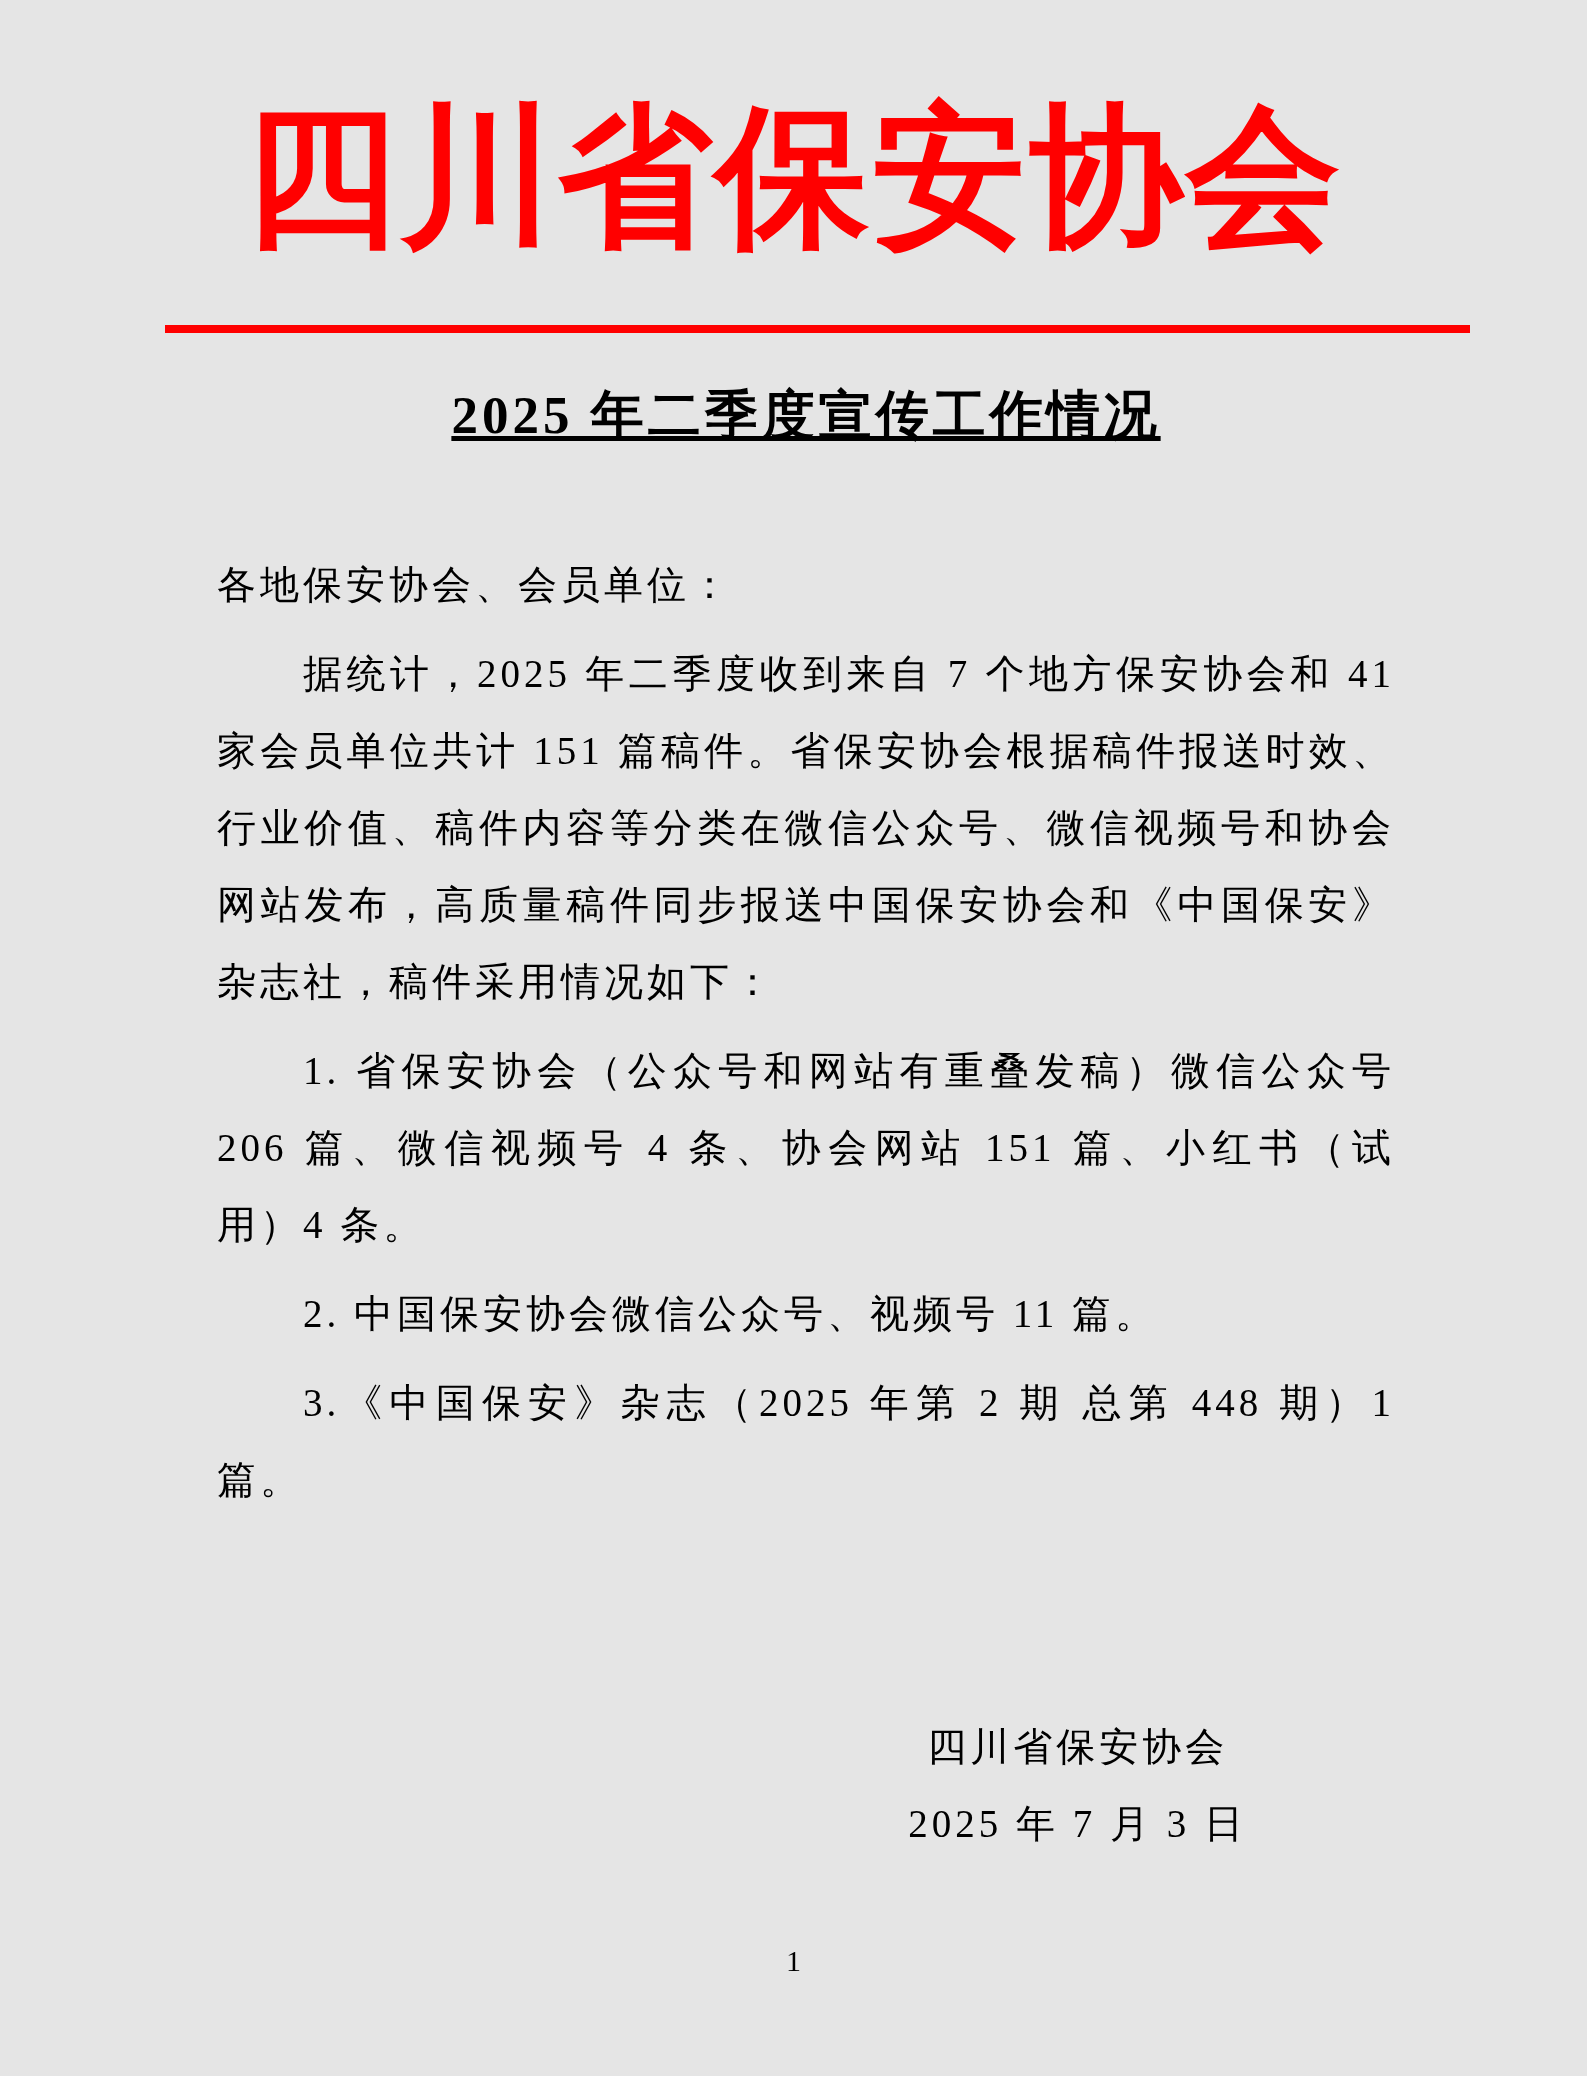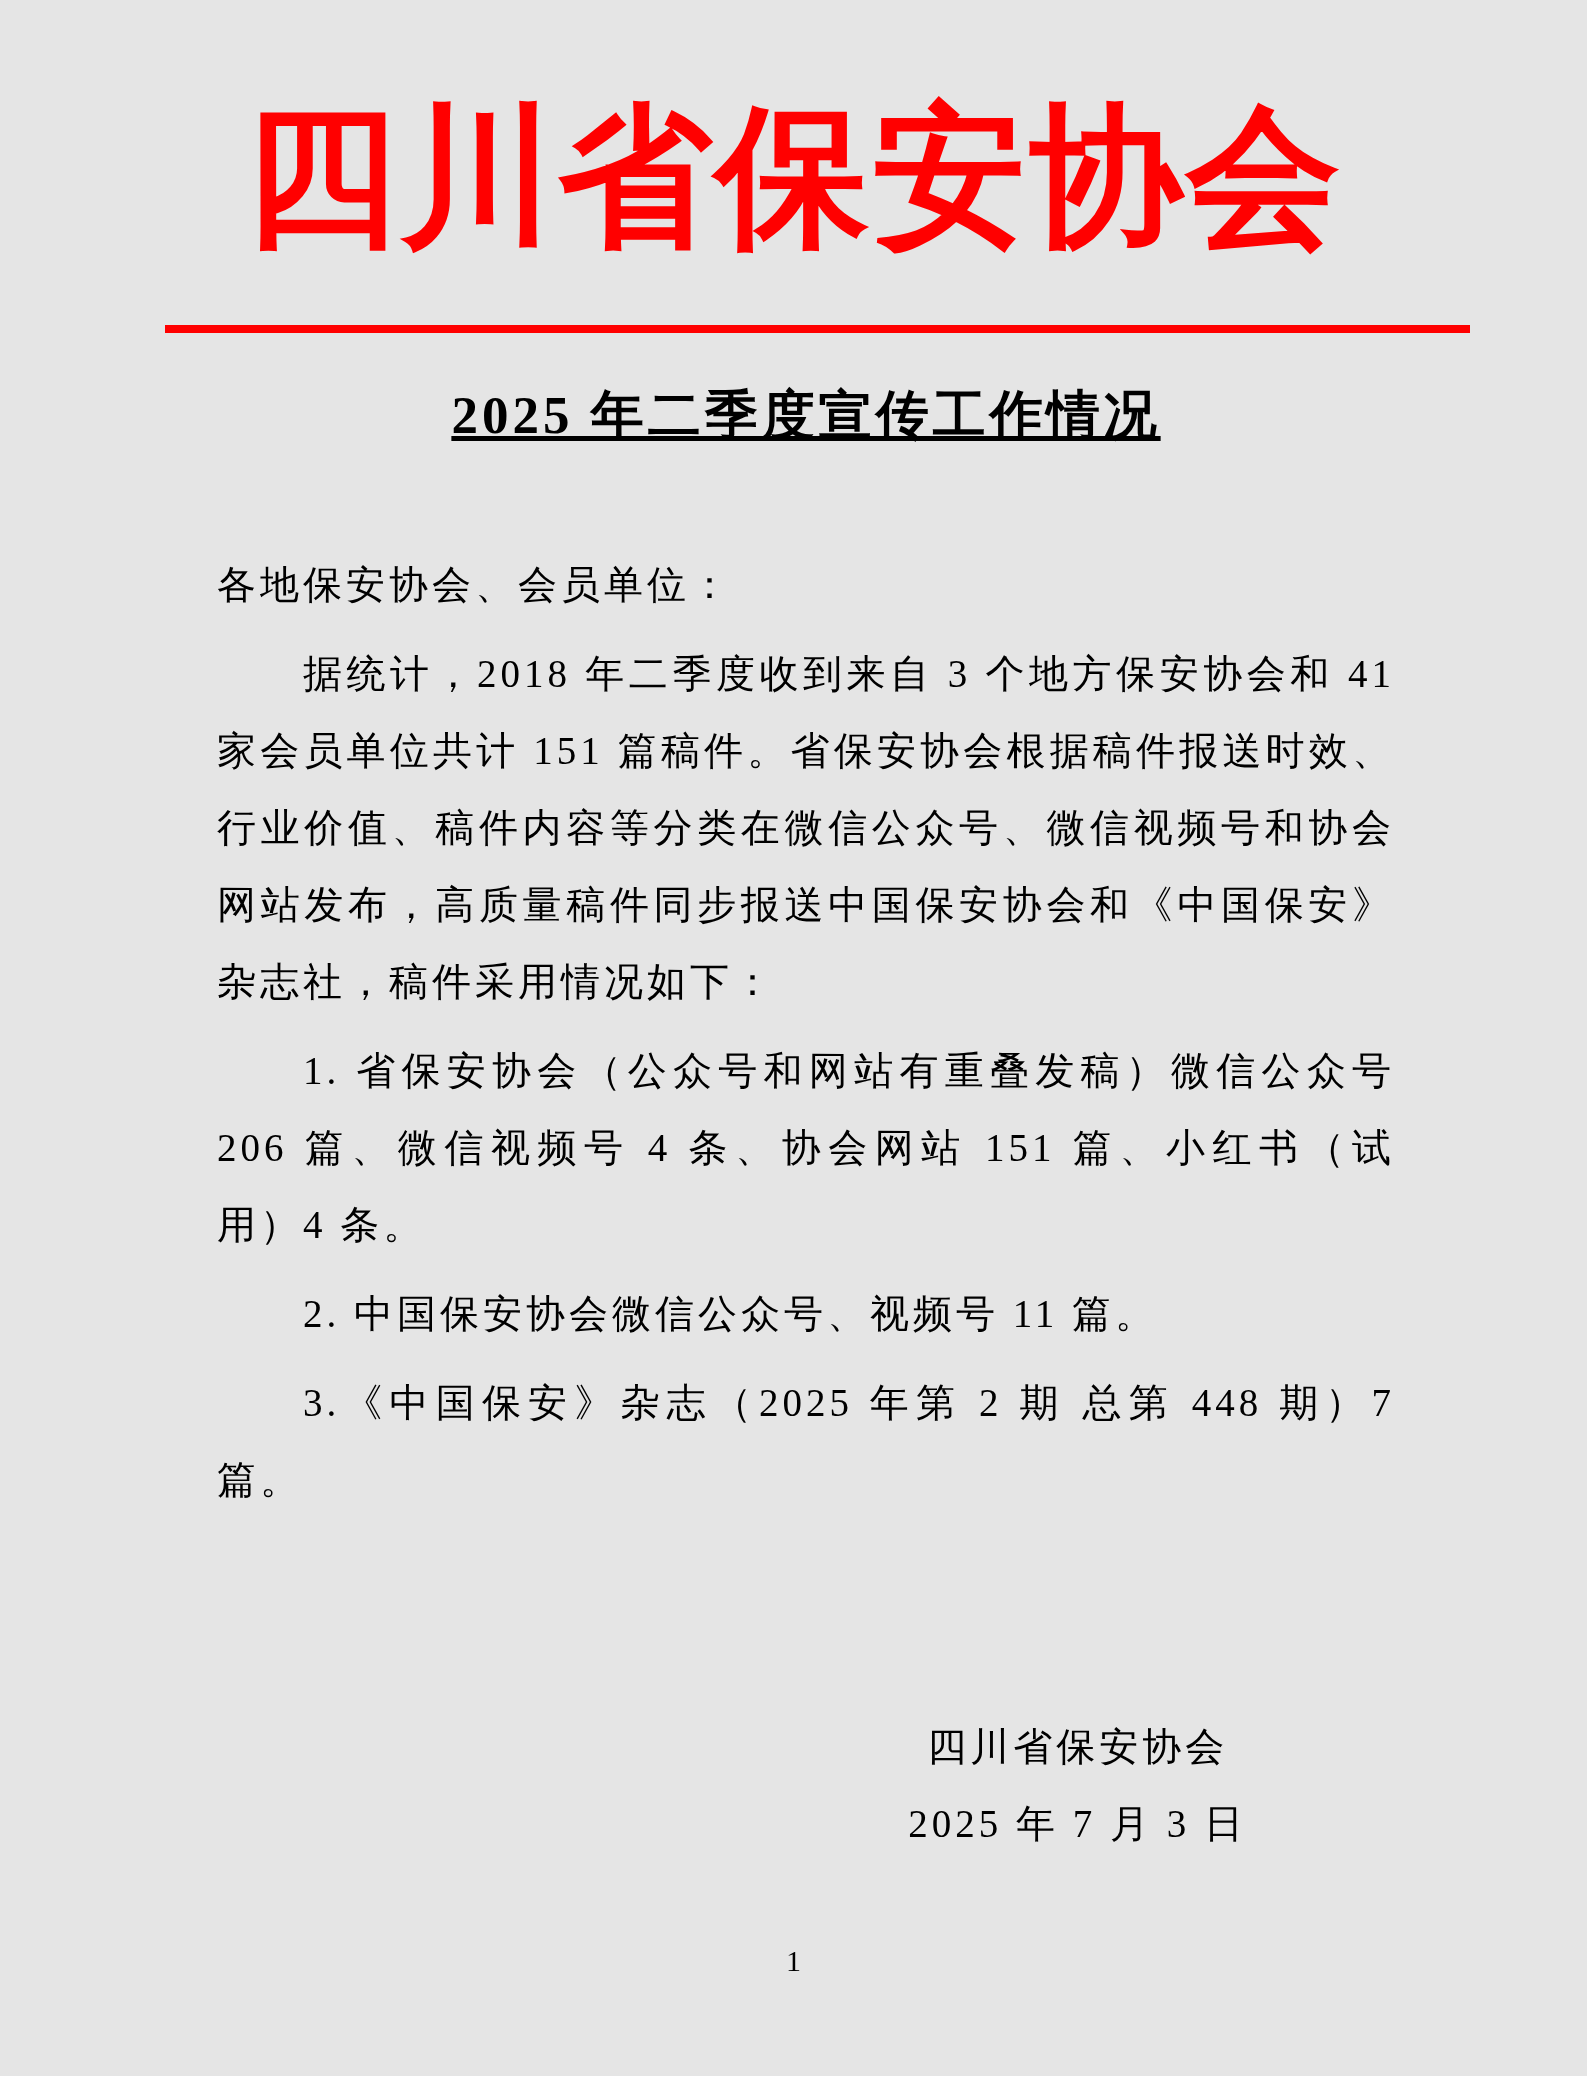--- a/index.html
+++ b/index.html
@@ -83,24 +83,24 @@
   <div class="org-header">四川省保安协会</div>
 
   <div class="header-divider"></div>
 
   <div class="content">
 
     <div class="doc-title">2025 年二季度宣传工作情况</div>
 
     <div class="body-text">
       <p>各地保安协会、会员单位：</p>
-      <p class="indent">据统计，2018 年二季度收到来自 3 个地方保安协会和 41 家会员单位共计 151 篇稿件。省保安协会根据稿件报送时效、行业价值、稿件内容等分类在微信公众号、微信视频号和协会网站发布，高质量稿件同步报送中国保安协会和《中国保安》杂志社，稿件采用情况如下：</p>
+      <p class="indent">据统计，2025 年二季度收到来自 7 个地方保安协会和 41 家会员单位共计 151 篇稿件。省保安协会根据稿件报送时效、行业价值、稿件内容等分类在微信公众号、微信视频号和协会网站发布，高质量稿件同步报送中国保安协会和《中国保安》杂志社，稿件采用情况如下：</p>
       <p class="indent">1. 省保安协会（公众号和网站有重叠发稿）微信公众号 206 篇、微信视频号 4 条、协会网站 151 篇、小红书（试用）4 条。</p>
       <p class="indent">2. 中国保安协会微信公众号、视频号 11 篇。</p>
-      <p class="indent">3.《中国保安》杂志（2025 年第 2 期 总第 448 期）7 篇。</p>
+      <p class="indent">3.《中国保安》杂志（2025 年第 2 期 总第 448 期）1 篇。</p>
     </div>
 
     <div class="signature-wrap">
       <div class="signature">
         <div>四川省保安协会</div>
         <div>2025 年 7 月 3 日</div>
       </div>
     </div>
 
   </div>

